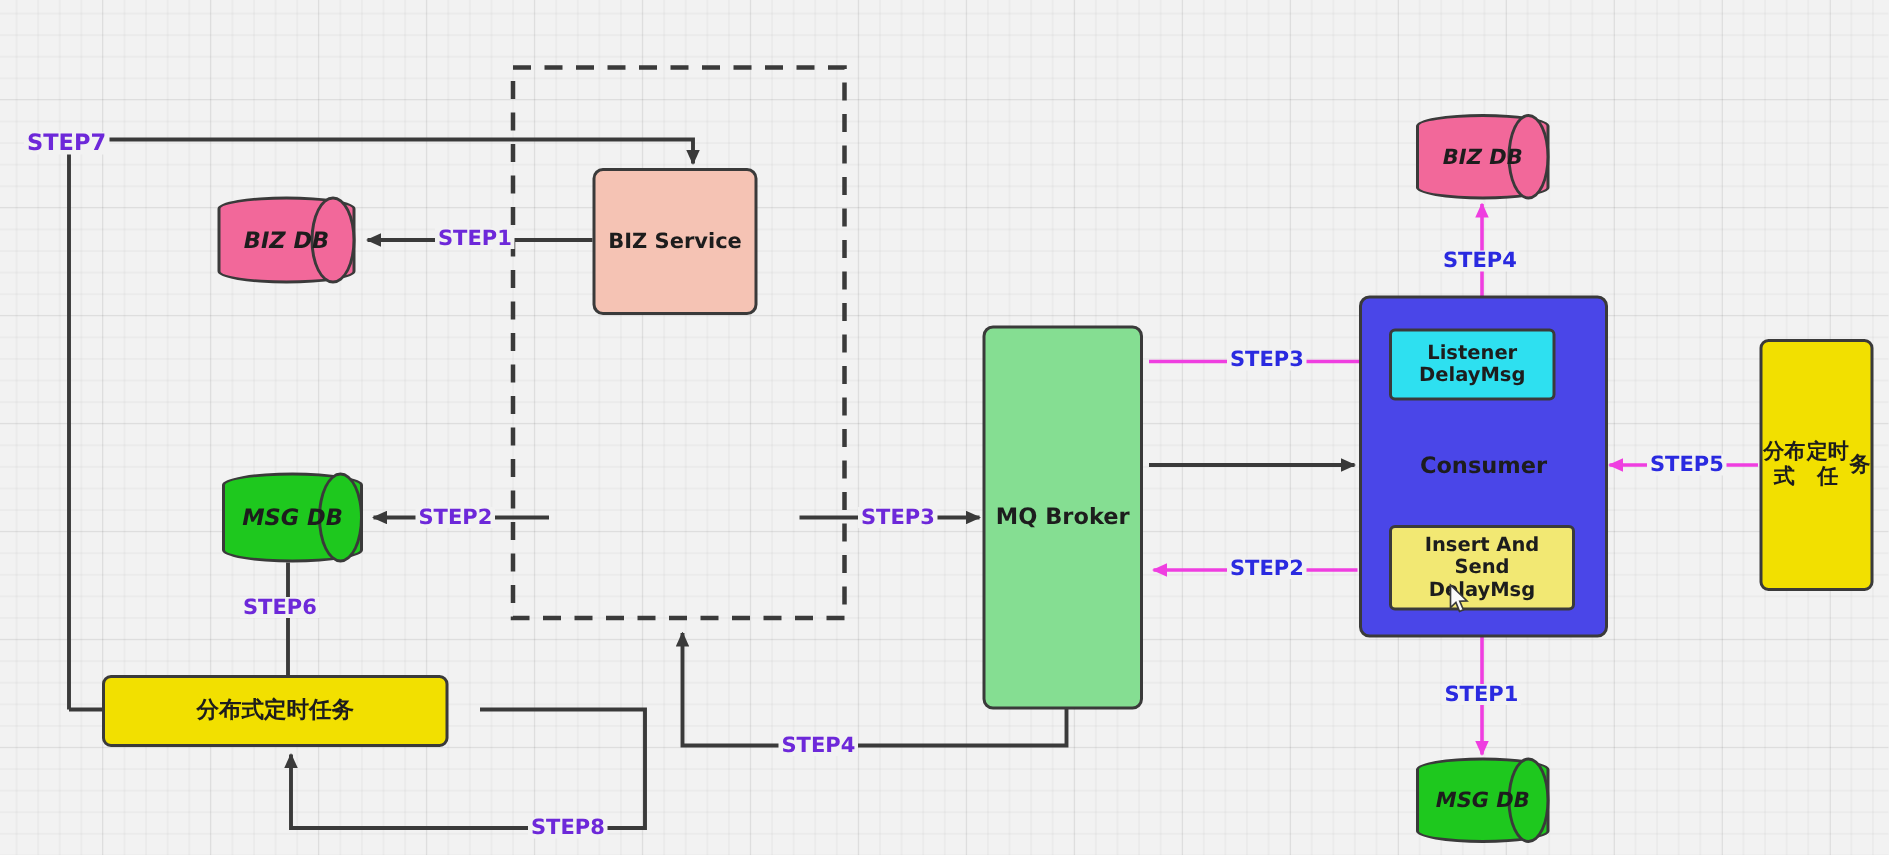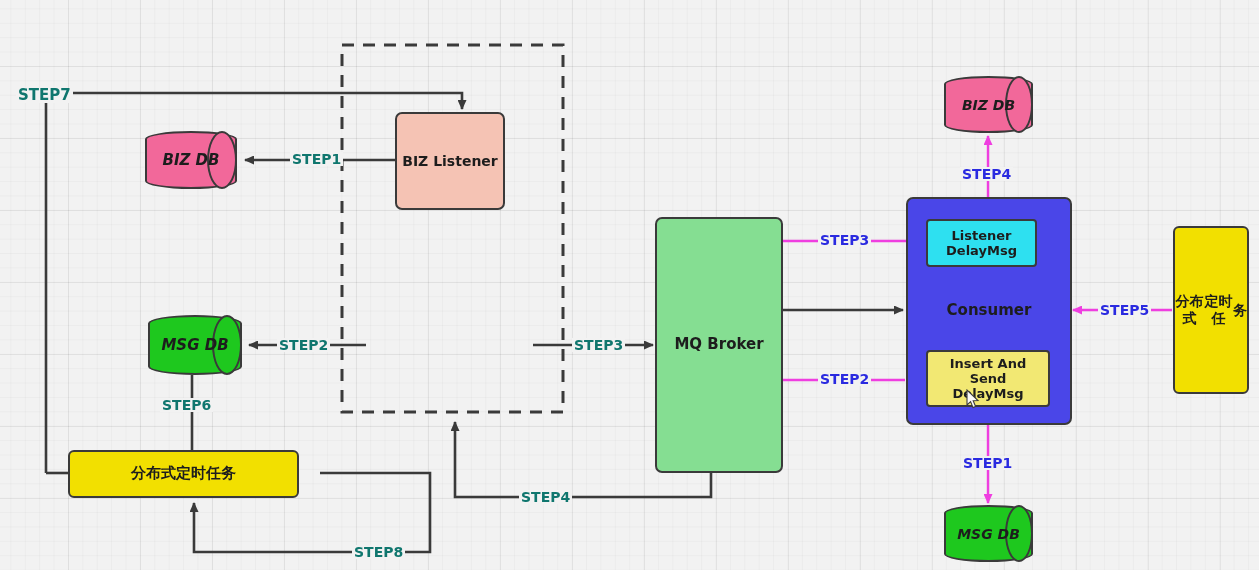--- a/index.html
+++ b/index.html
@@ -24,21 +24,21 @@
         justify-content:center;text-align:center;border:2.5px solid #3a3a3a;
         font-weight:bold;color:#1d1d1d;line-height:1.18;}
   .cyl{position:absolute;box-sizing:border-box;font-style:italic;}
   .cyl .body{position:absolute;left:0;top:0;width:100%;height:100%;
              border:2.5px solid #3a3a3a;border-radius:50%/14%;box-sizing:border-box;}
   .cyl .cap{position:absolute;right:0;top:0;height:100%;box-sizing:border-box;
             border:2.5px solid #3a3a3a;border-radius:50%;}
   .cyl .lbl{position:absolute;left:0;top:0;width:100%;height:100%;
             display:flex;align-items:center;justify-content:center;
             font-weight:bold;color:#1d1d1d;}
-  .edgelbl{position:absolute;font-weight:bold;color:#0f766e;white-space:nowrap;
+  .edgelbl{position:absolute;font-weight:bold;color:#6d28d9;white-space:nowrap;
            background:#f2f2f2;padding:0 2px;line-height:1;}
   .edgelbl.pink{color:#2a2ae0;}
   .cursor{position:absolute;pointer-events:none;}
 </style>
 </head>
 <body>
 
 <div id="canvas">
 
   <svg class="layer">
@@ -115,25 +115,25 @@
     <div class="lbl" style="font-size:15px;padding-right:26px;">BIZ DB</div>
   </div>
 
   <div class="cyl" style="left:148px;top:315px;width:94px;height:60px;">
     <div class="body" style="background:#1ec81e;"></div>
     <div class="cap" style="width:30px;background:#1ec81e;"></div>
     <div class="lbl" style="font-size:15px;padding-right:24px;">MSG DB</div>
   </div>
 
   <div class="node" style="left:395px;top:112px;width:110px;height:98px;background:#f5c3b4;
-              border-radius:7px;font-size:14px;">BIZ Listener</div>
-
-
-
-  <div class="node" style="left:655px;top:217px;width:128px;height:256px;background:#85de92;
+              border-radius:7px;font-size:14px;">BIZ Service</div>
+
+
+
+  <div class="node" style="left:655px;top:217px;width:107px;height:256px;background:#85de92;
               border-radius:7px;font-size:15px;">MQ Broker</div>
 
   <div class="node" style="left:68px;top:450px;width:231px;height:48px;background:#f2e000;
               border-radius:6px;font-size:15px;">分布式定时任务</div>
 
   <div class="node" style="left:906px;top:197px;width:166px;height:228px;background:#4a46e8;
               border-radius:7px;font-size:15px;align-items:center;justify-content:center;
               color:#1d1d1d;">Consumer</div>
 
   <div class="node" style="left:926px;top:219px;width:111px;height:48px;background:#2ee0f0;

